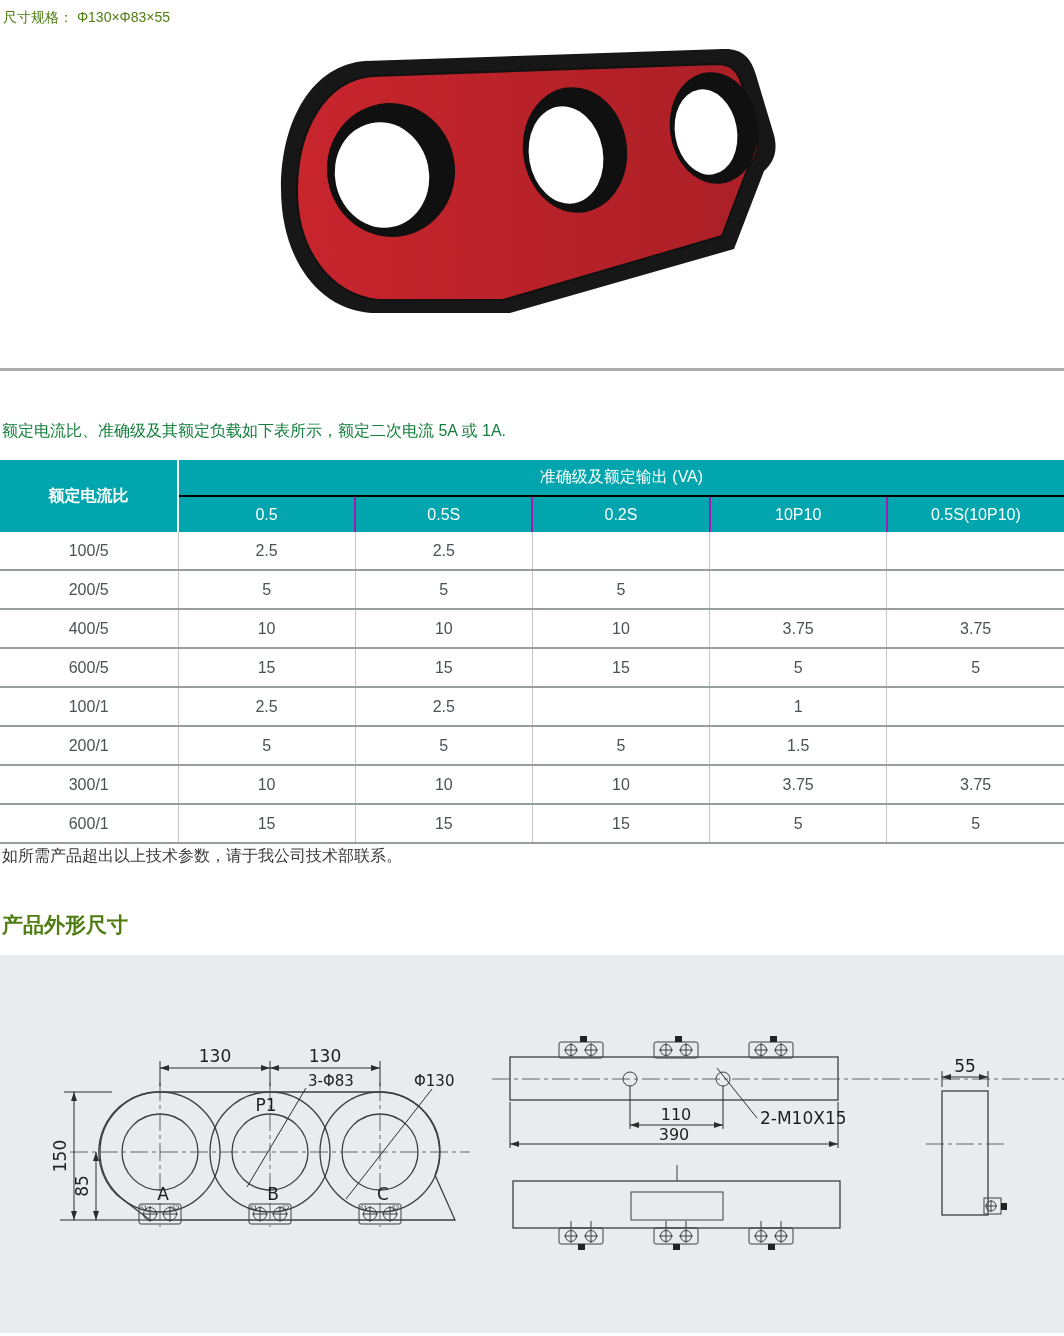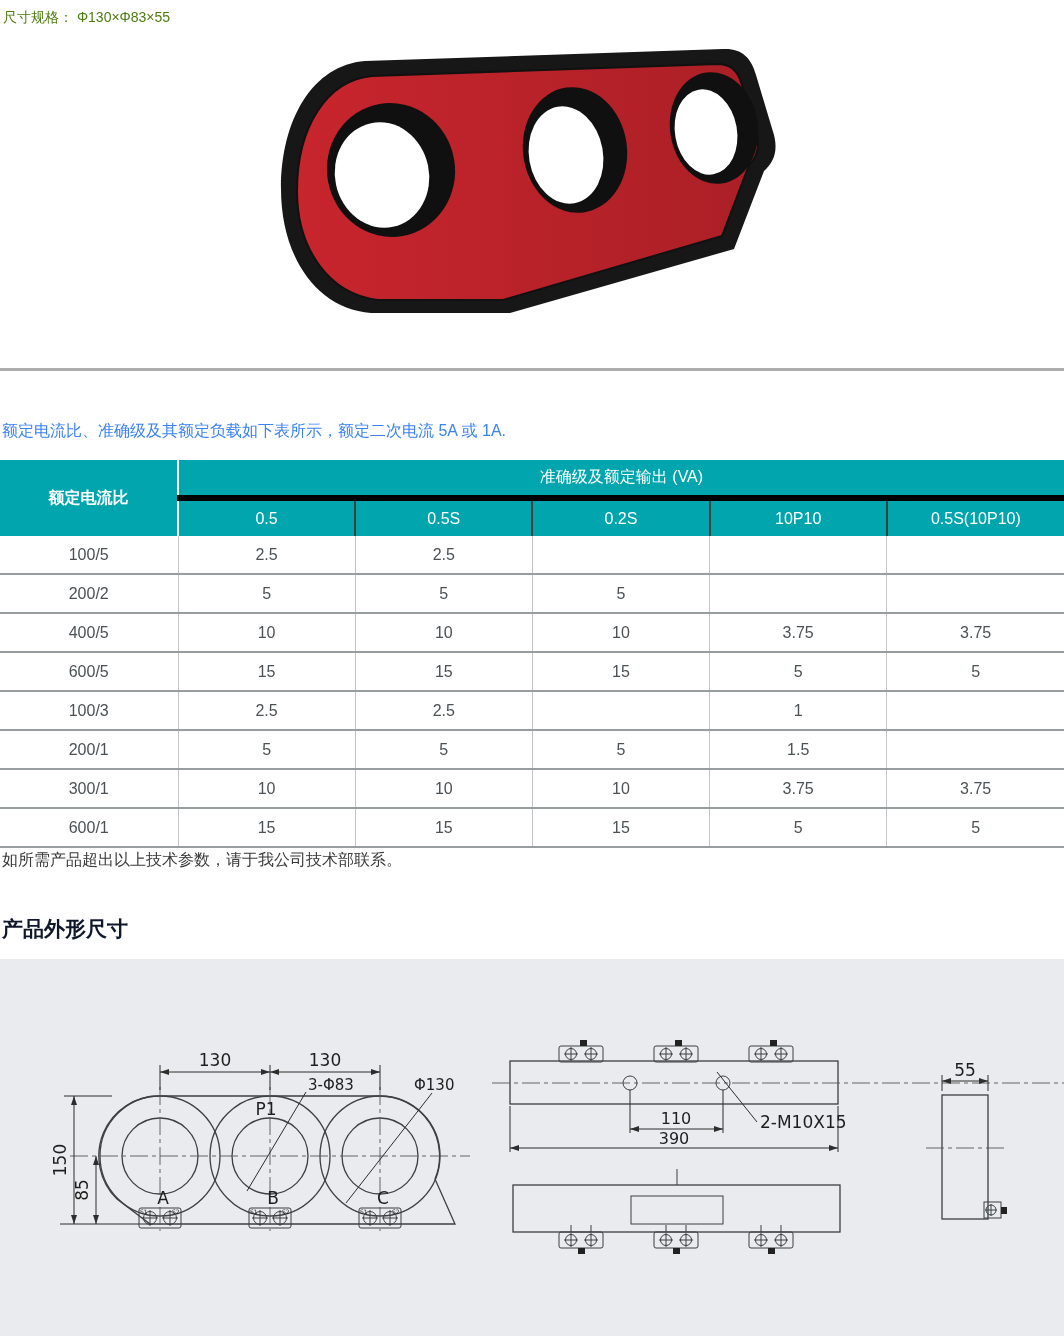--- a/index.html
+++ b/index.html
@@ -4,37 +4,37 @@
 <style>
   html,body{margin:0;padding:0;background:#ffffff;}
   body{width:1064px;font-family:"Liberation Sans","DejaVu Sans",sans-serif;color:#3c3c3c;}
 
   .top-spec{padding:9px 3px 0;font-size:14px;color:#4d7c0f;}
 
   .figure{width:515px;margin:16px auto 0;}
 
   .divider{height:3px;background:#adadad;margin-top:46px;}
 
-  .intro{margin:50px 0 0;padding:0 2px;font-size:16px;color:#3b82f6;}
+  .intro{margin:50px 0 0;padding:0 2px;font-size:16px;color:#15803d;}
 
   table.spec{width:100%;border-collapse:collapse;table-layout:fixed;margin-top:18px;font-size:16px;color:#4b5154;}
   table.spec col.c-ratio{width:178px;}
   table.spec thead th{background:#00a5ad;color:#ffffff;font-weight:normal;font-size:16px;}
-  table.spec th.group-h{height:33px;border-bottom:6px solid #000000;}
+  table.spec th.group-h{height:33px;border-bottom:2px solid #000000;}
   table.spec th.ratio-h{border-right:2px solid #ffffff;font-weight:bold;}
-  table.spec tr.sub-row th{height:33px;border-right:2px solid #404040;}
+  table.spec tr.sub-row th{height:33px;border-right:2px solid #a21caf;}
   table.spec tr.sub-row th:last-child{border-right:0;}
   table.spec tbody td{height:35px;text-align:center;border-top:2px solid #989d9f;border-right:1px solid #c3c6c8;}
   table.spec tbody td:last-child{border-right:0;}
   table.spec tbody tr:first-child td{border-top:0;}
   table.spec tbody tr:last-child td{border-bottom:2px solid #989d9f;margin-top:13px;}
 
   .note{margin-top:2px;padding:0 2px;font-size:16px;color:#3a3a3a;}
 
-  .section-title{margin:44px 0 16px;padding:0 2px;font-size:21px;font-weight:bold;color:#0f172a;}
+  .section-title{margin:44px 0 16px;padding:0 2px;font-size:21px;font-weight:bold;color:#4d7c0f;}
 
   .panel{margin-top:15px;height:378px;background:#e9ebee;}
 
   svg text{font-family:"DejaVu Sans",sans-serif;}
 </style>
 </head>
 <body>
 
 <div class="top-spec">尺寸规格： Φ130×Φ83×55</div>
 
@@ -90,21 +90,21 @@
   <tbody>
       <tr>
         <td>100/5</td>
         <td>2.5</td>
         <td>2.5</td>
         <td></td>
         <td></td>
         <td></td>
       </tr>
       <tr>
-        <td>200/2</td>
+        <td>200/5</td>
         <td>5</td>
         <td>5</td>
         <td>5</td>
         <td></td>
         <td></td>
       </tr>
       <tr>
         <td>400/5</td>
         <td>10</td>
         <td>10</td>
@@ -114,21 +114,21 @@
       </tr>
       <tr>
         <td>600/5</td>
         <td>15</td>
         <td>15</td>
         <td>15</td>
         <td>5</td>
         <td>5</td>
       </tr>
       <tr>
-        <td>100/3</td>
+        <td>100/1</td>
         <td>2.5</td>
         <td>2.5</td>
         <td></td>
         <td>1</td>
         <td></td>
       </tr>
       <tr>
         <td>200/1</td>
         <td>5</td>
         <td>5</td>

